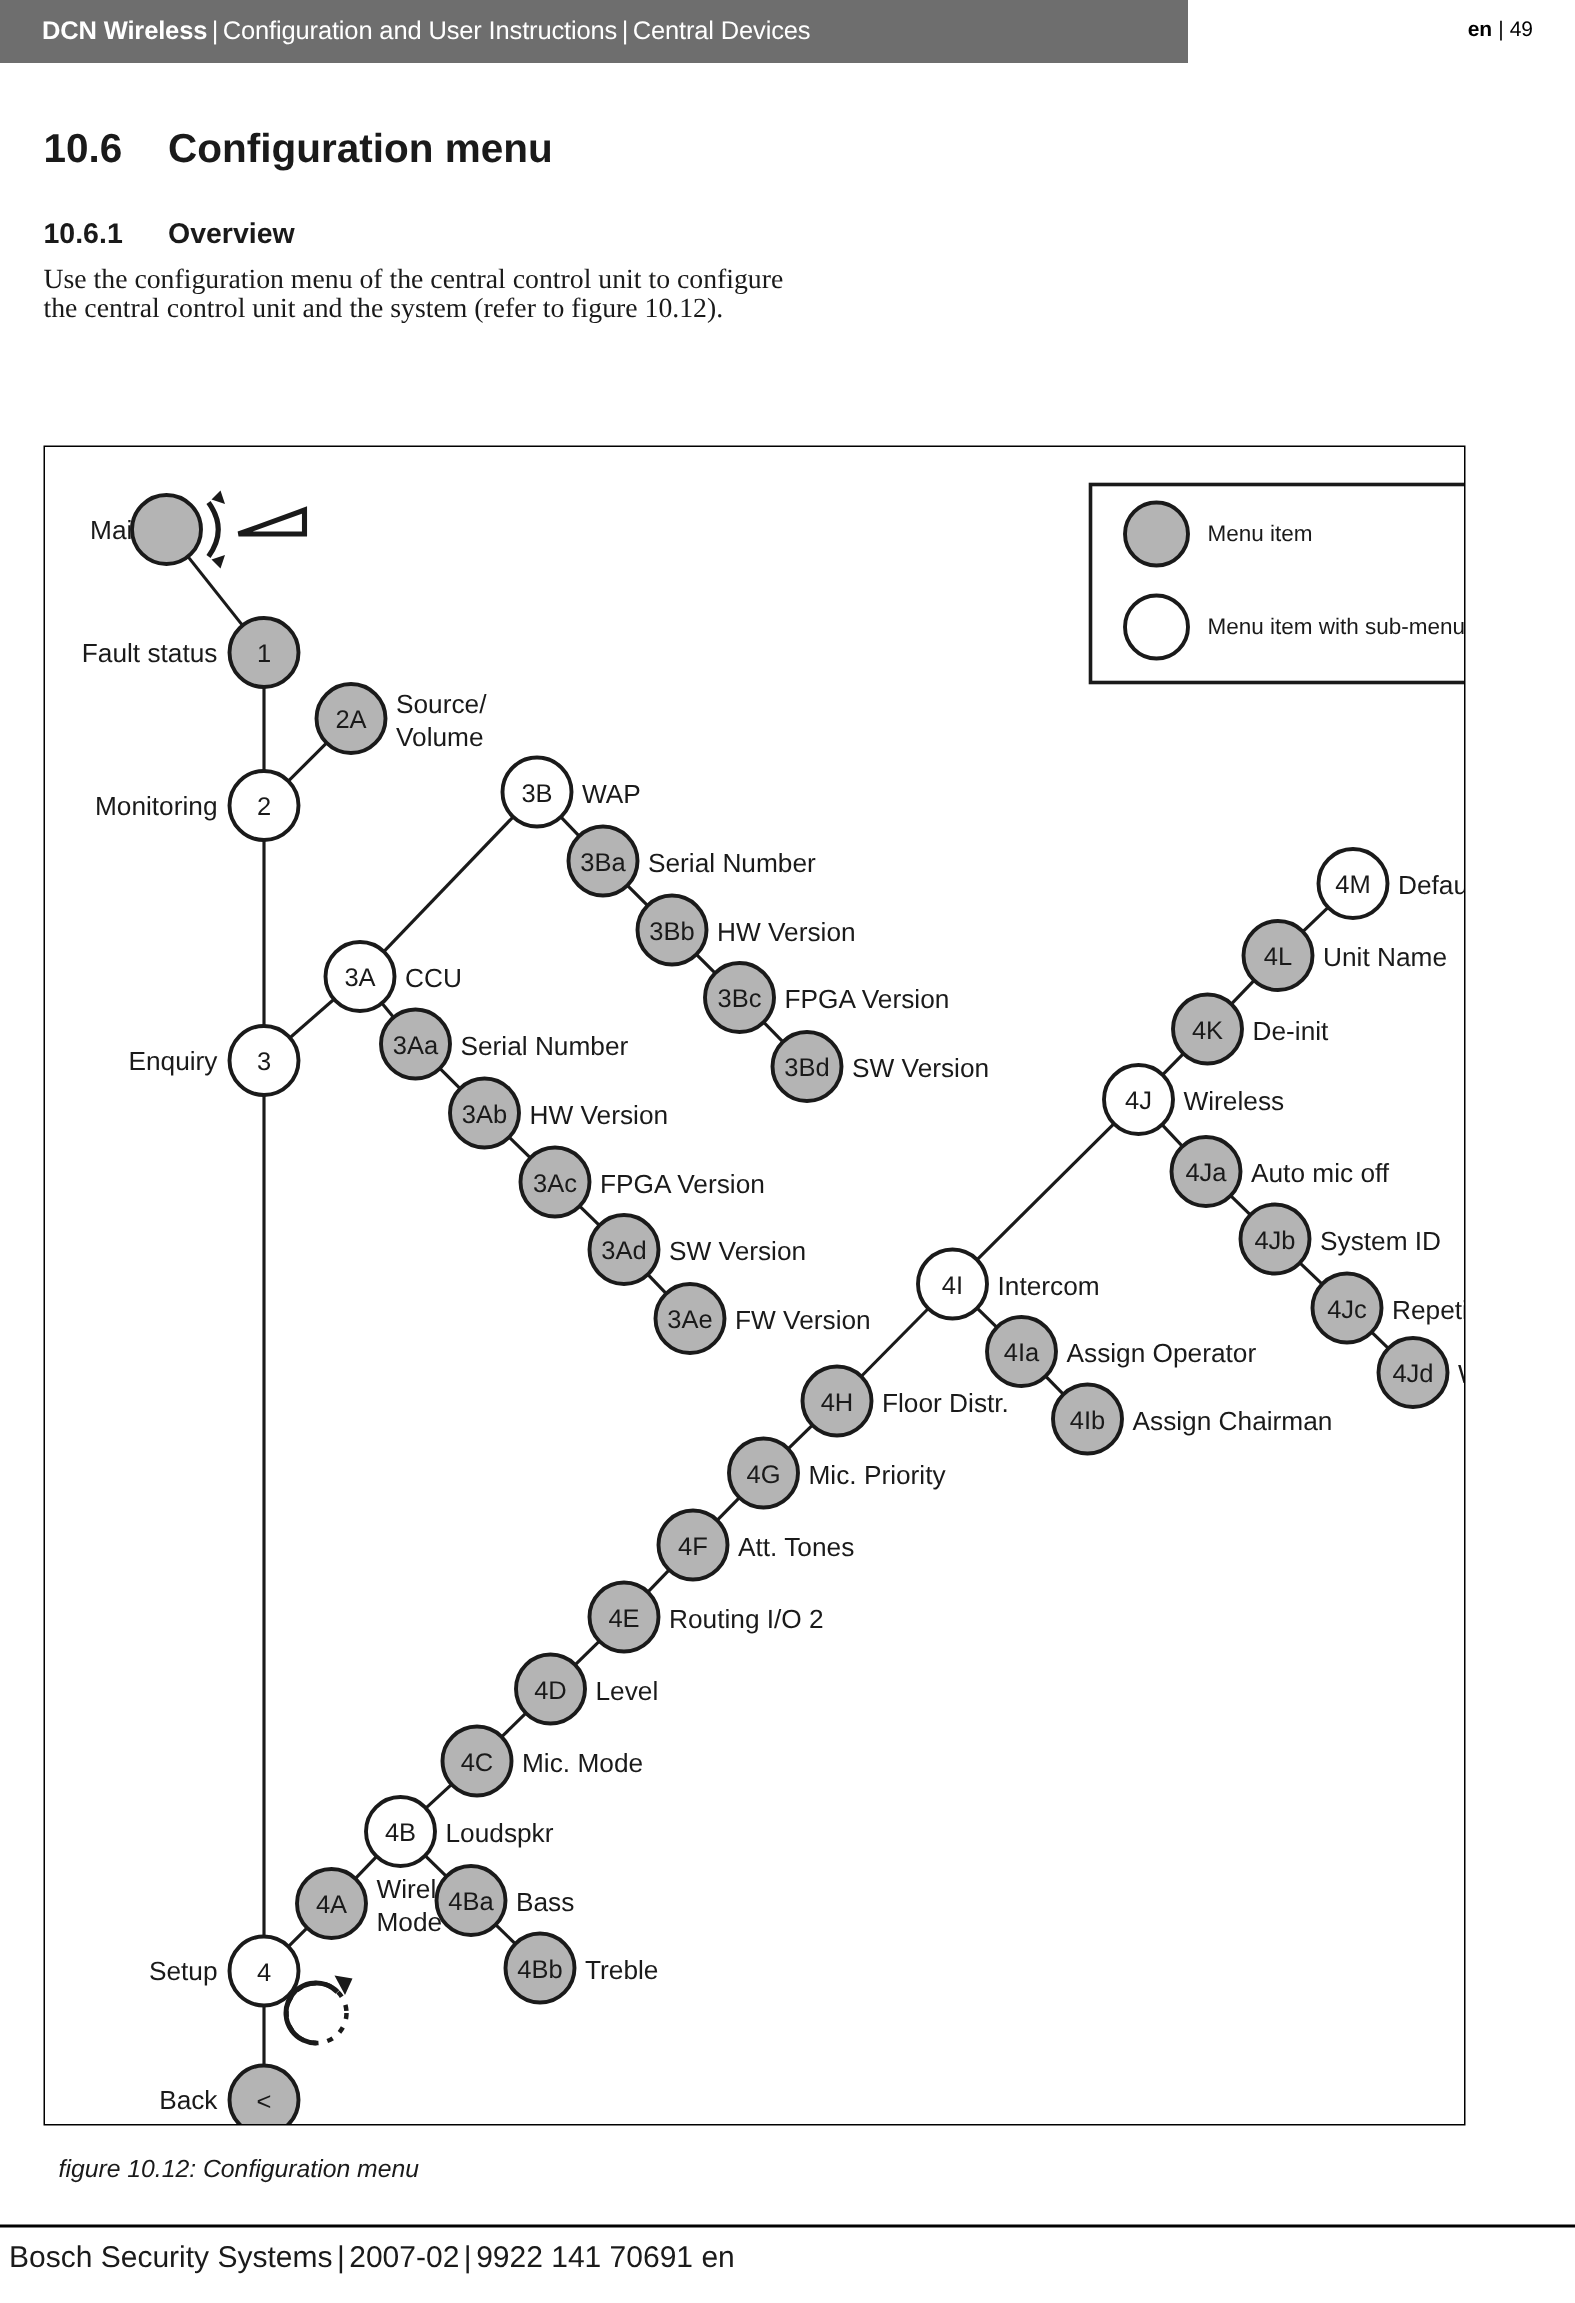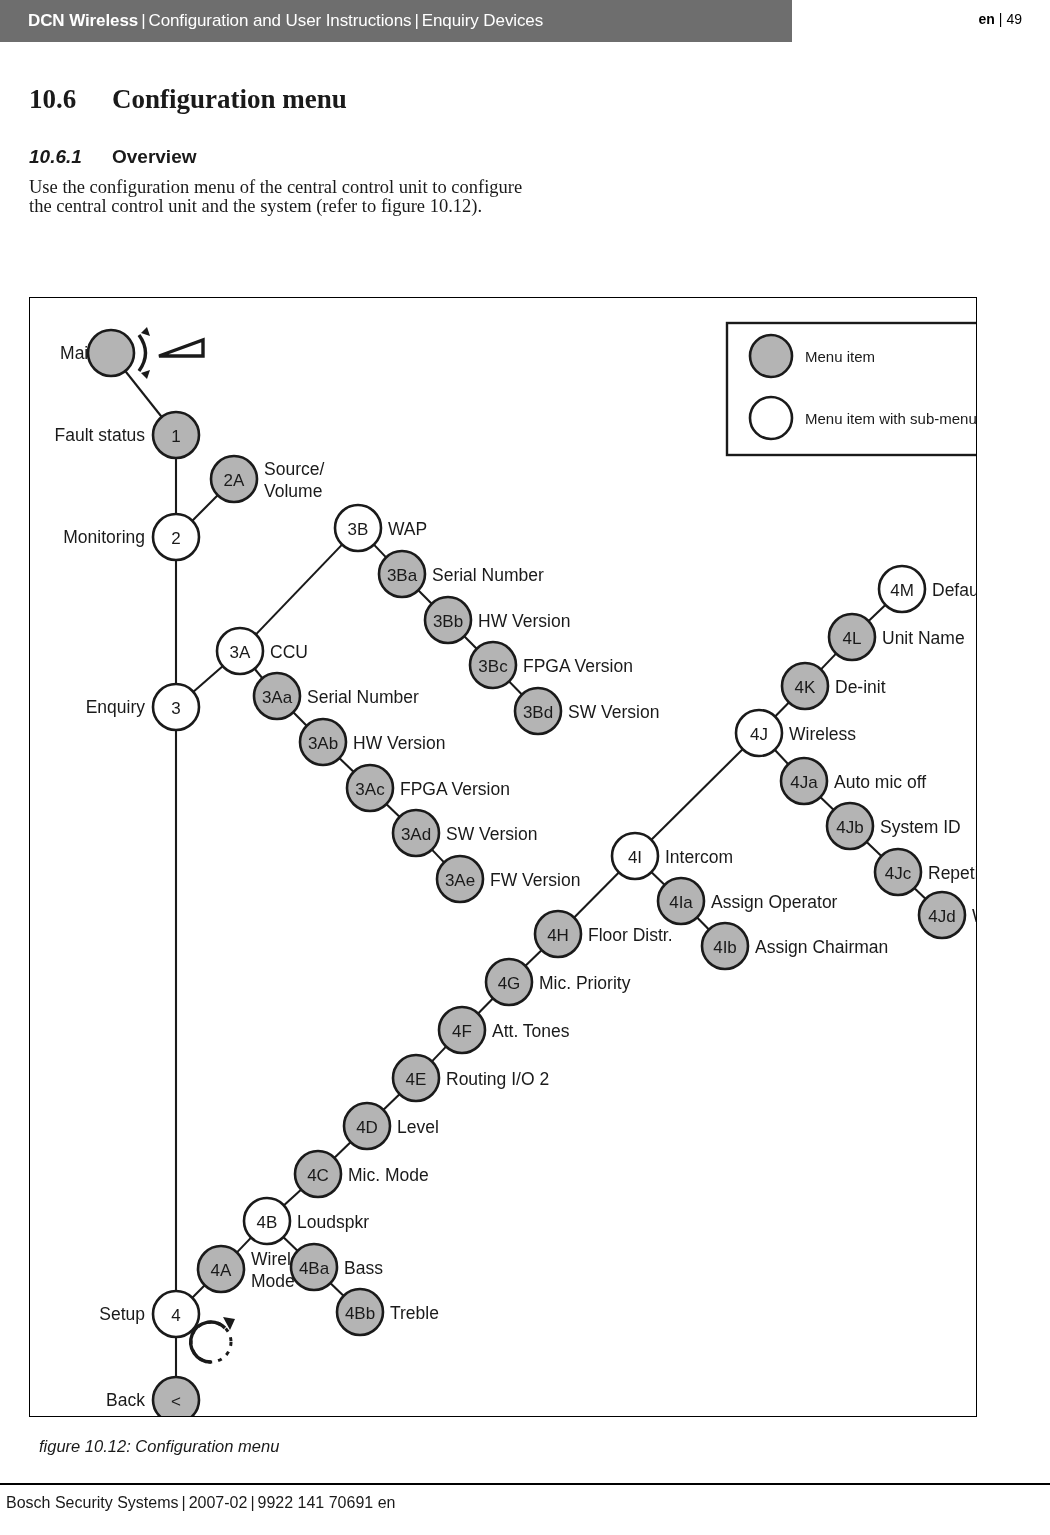--- a/index.html
+++ b/index.html
@@ -40,30 +40,29 @@
     white-space: nowrap;
   }
   #header-page .lang { font-weight: bold; }
   #header-page .sep { padding: 0 4px; color: #000; }
 
   
   .h1-row {
     position: absolute; left: 29px; top: 84px;
     font-size: 27px; font-weight: bold;
     white-space: nowrap;
-    font-family: Liberation Serif, serif;
   }
   .h1-row .num { display: inline-block; width: 83px; }
 
   .h2-row {
     position: absolute; left: 29px; top: 146px;
     font-size: 19px; font-weight: bold;
     white-space: nowrap;
   }
-  .h2-row .num { display: inline-block; width: 83px; font-style: italic; }
+  .h2-row .num { display: inline-block; width: 83px; }
 
   #intro {
     position: absolute; left: 29px; top: 178px;
     width: 520px;
     font-family: "Liberation Serif", serif;
     font-size: 18.5px; line-height: 19px;
   }
 
   
   #figure-frame {
@@ -83,39 +82,39 @@
   }
 
   
   #footer-rule {
     position: absolute; left: 0; top: 1483px;
     width: 1050px; height: 1.6px;
     background: #000000;
   }
   #footer-text {
     position: absolute; left: 6px; top: 1494px;
-    font-size: 16px;
+    font-size: 20px;
     white-space: nowrap;
   }
   #footer-text .sep { padding: 0 3px; }
 
   
   svg text { font-family: "Liberation Sans", sans-serif; fill: #1a1a1a; }
   .node-id   { font-size: 17px; text-anchor: middle; dominant-baseline: central; }
   .node-lbl  { font-size: 17.5px; dominant-baseline: central; }
   .col-lbl   { font-size: 17.5px; text-anchor: end; dominant-baseline: central; }
   .leg-lbl   { font-size: 15px; dominant-baseline: central; }
 </style>
 </head>
 <body>
 
 <div id="header-bar"></div>
 <div id="header-page-box"></div>
 <div id="header-title">
-  <span class="strong">DCN Wireless</span><span class="sep">|</span><span>Configuration and User Instructions</span><span class="sep">|</span><span>Enquiry Devices</span>
+  <span class="strong">DCN Wireless</span><span class="sep">|</span><span>Configuration and User Instructions</span><span class="sep">|</span><span>Central Devices</span>
 </div>
 <div id="header-page">
   <span class="lang">en</span><span class="sep">|</span><span>49</span>
 </div>
 
 <div class="h1-row">
   <span class="num">10.6</span><span>Configuration menu</span>
 </div>
 <div class="h2-row">
   <span class="num">10.6.1</span><span>Overview</span>

